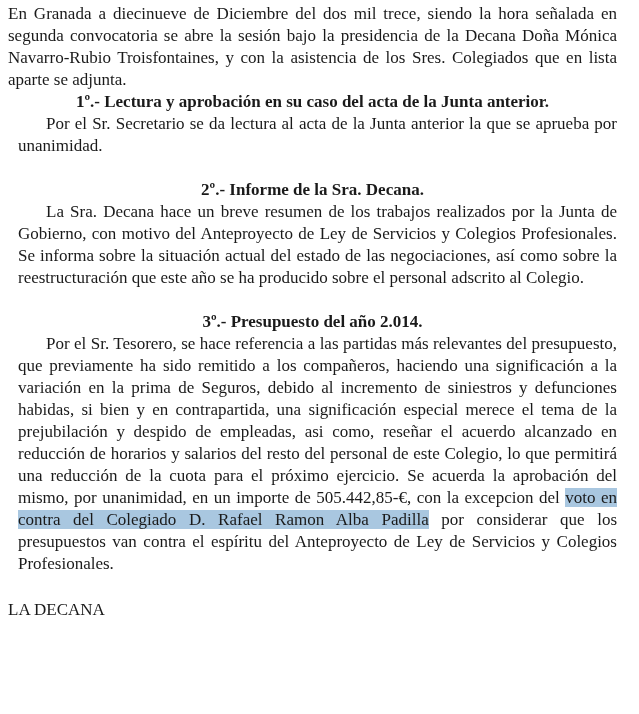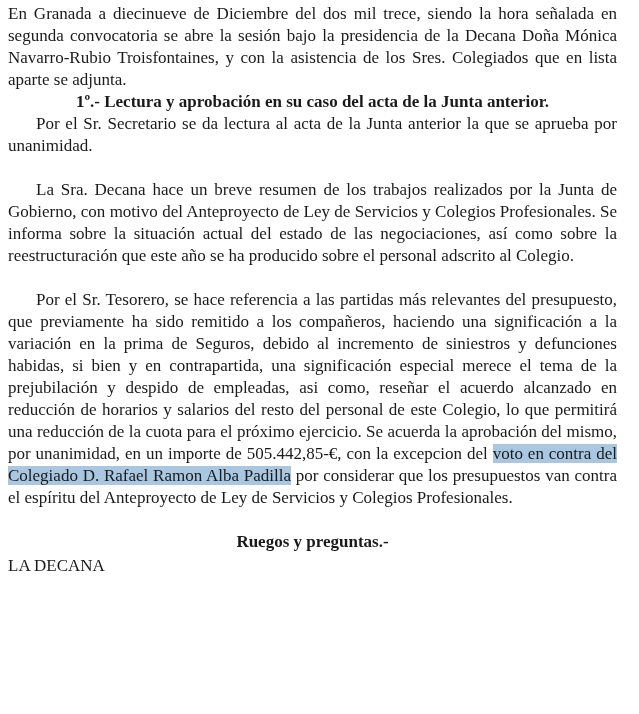--- a/index.html
+++ b/index.html
@@ -22,20 +22,21 @@
   .doc p {
     margin: 0;
     text-align: justify;
   }
   .doc p.heading {
     font-weight: bold;
     text-align: center;
   }
   .doc p.indent {
     text-indent: 28px;
+    margin-left: 10px;
   }
   .doc p.nojust {
     text-align: left;
   }
   .doc p.vobo {
     padding-left: 22px;
   }
   .doc .spacer {
     height: 22px;
   }
@@ -51,22 +52,23 @@
 </style>
 </head>
 <body>
 
 <div class="doc">
   <div>
       <p class="paragraph"><span>En Granada a diecinueve de Diciembre del dos mil trece, siendo la hora señalada en segunda convocatoria se abre la sesión bajo la presidencia de la Decana Doña Mónica Navarro-Rubio Troisfontaines, y con la asistencia de los Sres. Colegiados que en lista aparte se adjunta.</span></p>
       <p class="heading"><span>1º.- Lectura y aprobación en su caso del acta de la Junta anterior.</span></p>
       <p class="paragraph indent"><span>Por el Sr. Secretario se da lectura al acta de la Junta anterior la que se aprueba por unanimidad.</span></p>
       <div class="spacer"></div>
+      <p class="heading"><span>2º.- Informe de la Sra. Decana.</span></p>
       <p class="paragraph indent"><span>La Sra. Decana hace un breve resumen de los trabajos realizados por la Junta de Gobierno, con motivo  del Anteproyecto de Ley de Servicios y Colegios Profesionales. Se informa sobre la situación actual del estado de las negociaciones, así como sobre la reestructuración que este año se ha producido sobre el personal adscrito al Colegio.</span></p>
       <div class="spacer"></div>
+      <p class="heading"><span>3º.- Presupuesto del año 2.014.</span></p>
       <p class="paragraph indent"><span>Por el Sr. Tesorero, se hace referencia a las partidas más relevantes del presupuesto, que previamente ha sido remitido a los compañeros, haciendo  una significación a la variación en la prima de  Seguros, debido al incremento de siniestros y defunciones habidas, si bien y en contrapartida, una significación especial merece el tema de la prejubilación y despido de empleadas, asi como, reseñar el acuerdo alcanzado en reducción de horarios y salarios del resto del personal de este Colegio, lo que permitirá  una reducción de la cuota para el próximo ejercicio.  Se acuerda la aprobación del mismo, por unanimidad, en un importe de 505.442,85-€,  con la excepcion del </span><span class="hl" style="background: rgb(169, 199, 224);">voto en contra del Colegiado D. Rafael Ramon Alba Padilla</span><span> por considerar que los presupuestos van contra el espíritu del Anteproyecto de Ley de Servicios y Colegios Profesionales.</span></p>
       <div class="spacer"></div>
-      <p class="heading"><span>Ruegos y preguntas.-</span></p>
       <div class="signatures">
         <span>LA DECANA</span>
       </div>
     </div>
 </div>
 
 </body></html>

